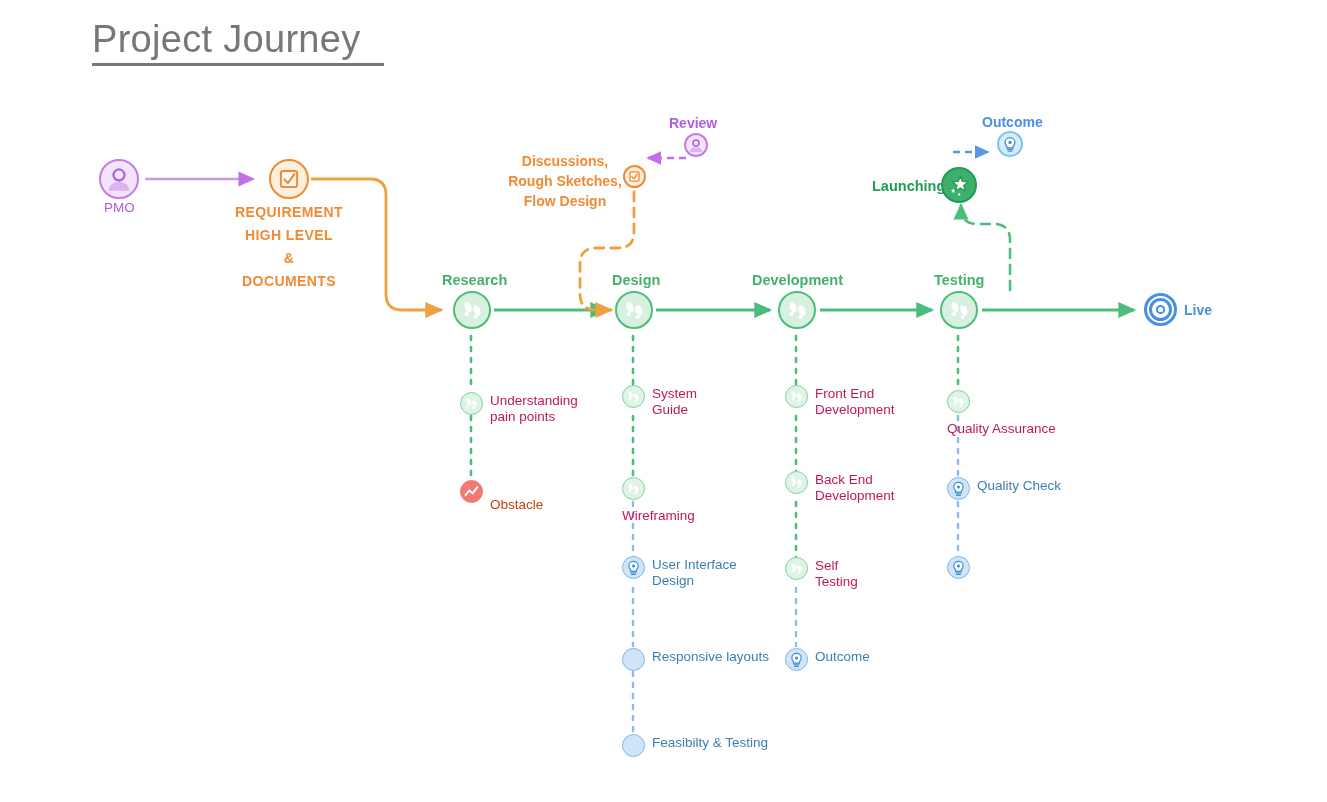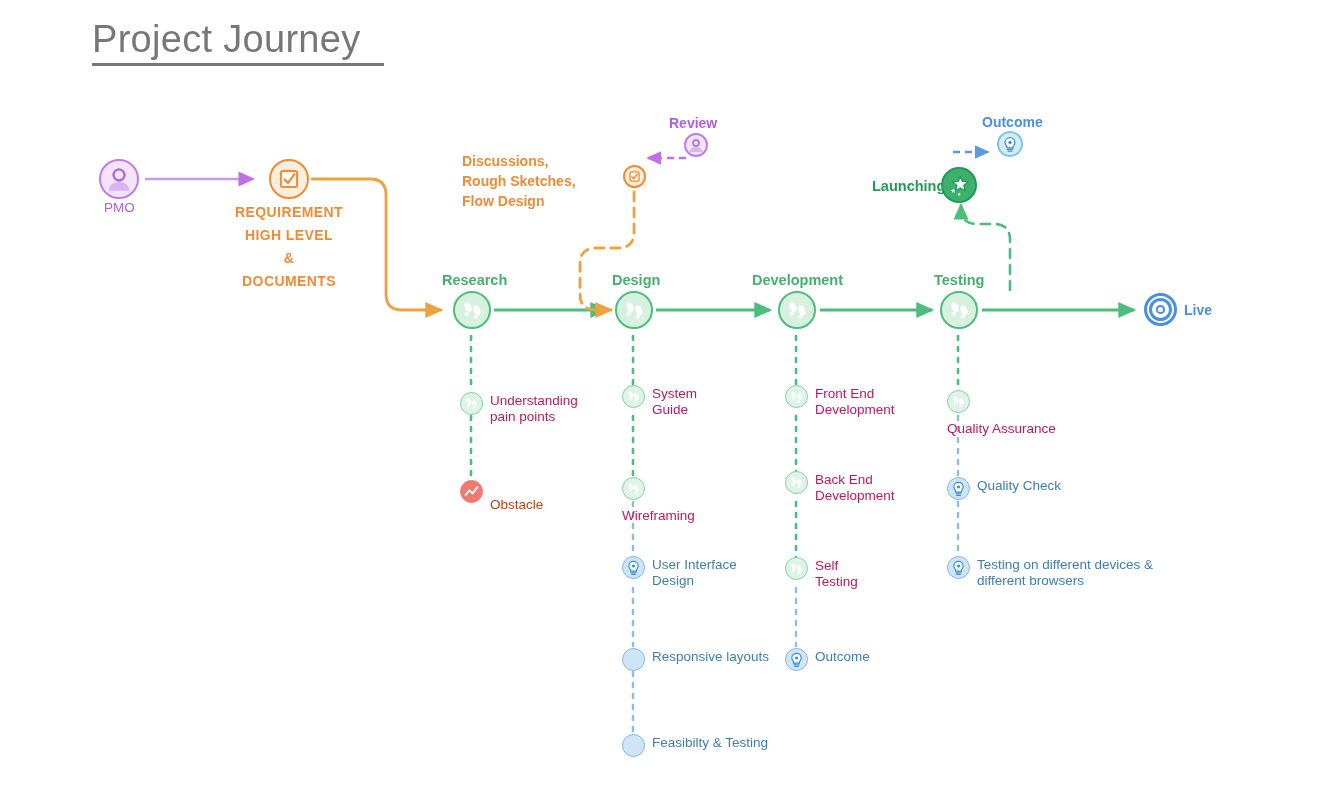--- a/index.html
+++ b/index.html
@@ -140,21 +140,21 @@
   <div class="purple-label b" style="left:669px;top:115px;">Review</div>
   <div class="node" style="left:684px;top:133px;">
     <span class="ic" style="width:24px;height:24px;border:2px solid #c07de8;background:#f3e4fb;">
       <svg viewBox="0 0 24 24">
         <path d="M4.5,20.5 a7.5,6.5 0 0 1 15,0" fill="#d9b4f0"></path>
         <circle cx="12" cy="9.5" r="3.6" fill="#f3e4fb" stroke="#b05fe0" stroke-width="1.8"></circle>
       </svg>
     </span>
   </div>
 
-  <div class="orange-label" style="left:462px;top:151px;width:178px;text-align:left;">
+  <div class="orange-label" style="left:476px;top:151px;width:178px;text-align:center;">
     <div>Discussions,</div>
     <div>Rough Sketches,</div>
     <div>Flow Design</div>
   </div>
   <div class="node" style="left:623px;top:165px;">
     <span class="ic" style="width:23px;height:23px;border:2px solid #ef8b35;background:#fdeedd;">
       <svg viewBox="0 0 23 23">
         <rect x="6" y="6" width="11" height="11" rx="1.6" fill="#fff8f0" stroke="#ef8b35" stroke-width="1.6"></rect>
         <path d="M8.2,11.8 L10.6,14.2 L15,8.4" fill="none" stroke="#ef8b35" stroke-width="1.7" stroke-linecap="round" stroke-linejoin="round"></path>
       </svg>
@@ -398,19 +398,15 @@
   </div>
 
   <div class="sub blue" style="left:947px;top:556px;">
     <span class="ic" style="width:23px;height:23px;border:1.8px solid #7fb8e6;background:#cfe5f7;flex:none;">
       <svg viewBox="0 0 23 23">
         <path d="M11.5,4.8 c-3,0 -5.1,2.2 -5.1,5 c0,2 1.2,3.2 1.9,4.2 l0,1.4 l6.4,0 l0,-1.4 c0.7,-1 1.9,-2.2 1.9,-4.2 c0,-2.8 -2.1,-5 -5.1,-5 z" fill="#ffffff" stroke="#3b8fd0" stroke-width="1.3"></path>
         <path d="M8.7,17.2 l5.6,0 M9.4,19.0 l4.2,0" stroke="#3b8fd0" stroke-width="1.2" stroke-linecap="round"></path>
         <circle cx="11.5" cy="9.8" r="1.7" fill="#3b8fd0"></circle>
       </svg>
     </span>
-    <span class="txt">
-      <span>Testing on different devices &amp;</span><br>
-      <span>different browsers</span>
-    </span>
   </div>
 
 </div>
 
 </body></html>

